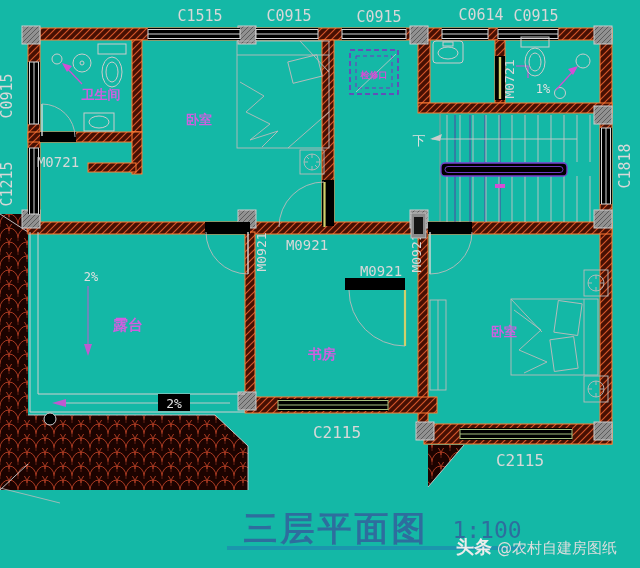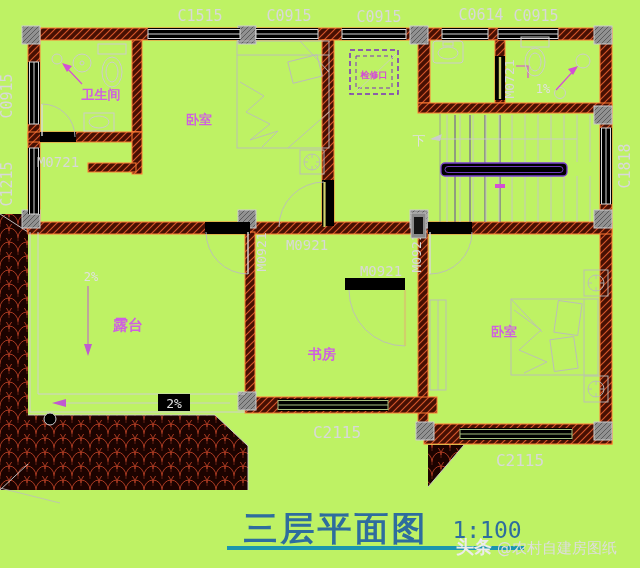--- a/index.html
+++ b/index.html
@@ -1,16 +1,16 @@
 <!DOCTYPE html>
 <html><head>
 <meta charset="utf-8">
 <style>
   html,body{margin:0;padding:0;background:#000;}
-  .canvas{position:relative;width:640px;height:568px;background:#bef264;overflow:hidden;
+  .canvas{position:relative;width:640px;height:568px;background:#14b8a6;overflow:hidden;
           font-family:"DejaVu Sans",sans-serif;}
   svg{display:block;}
   text{user-select:none;}
   .code{font-family:"DejaVu Sans Mono",monospace;fill:#d8d8d8;}
   .room{font-family:"DejaVu Sans",sans-serif;font-weight:bold;fill:#cf5fe0;}
   .ann{font-family:"DejaVu Sans Mono",monospace;fill:#e0e0e0;}
 </style>
 </head>
 <body>
 

